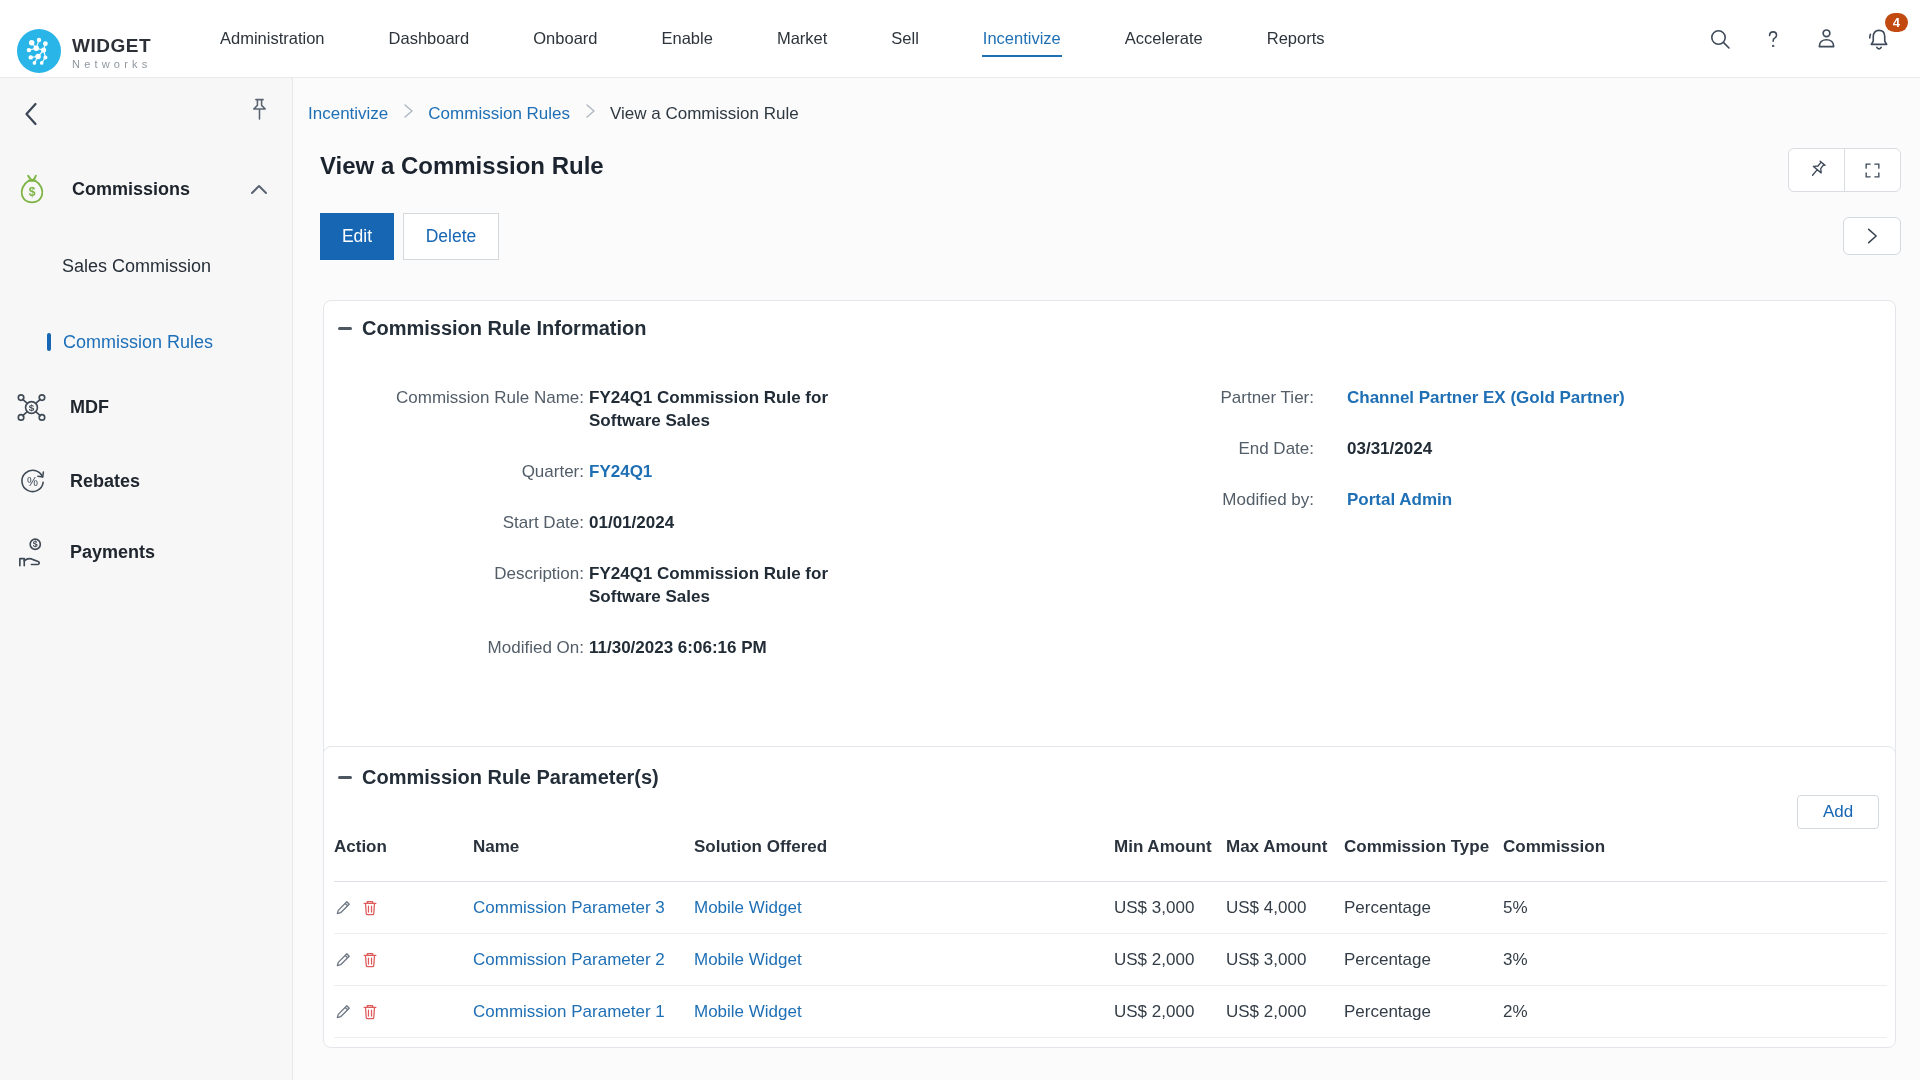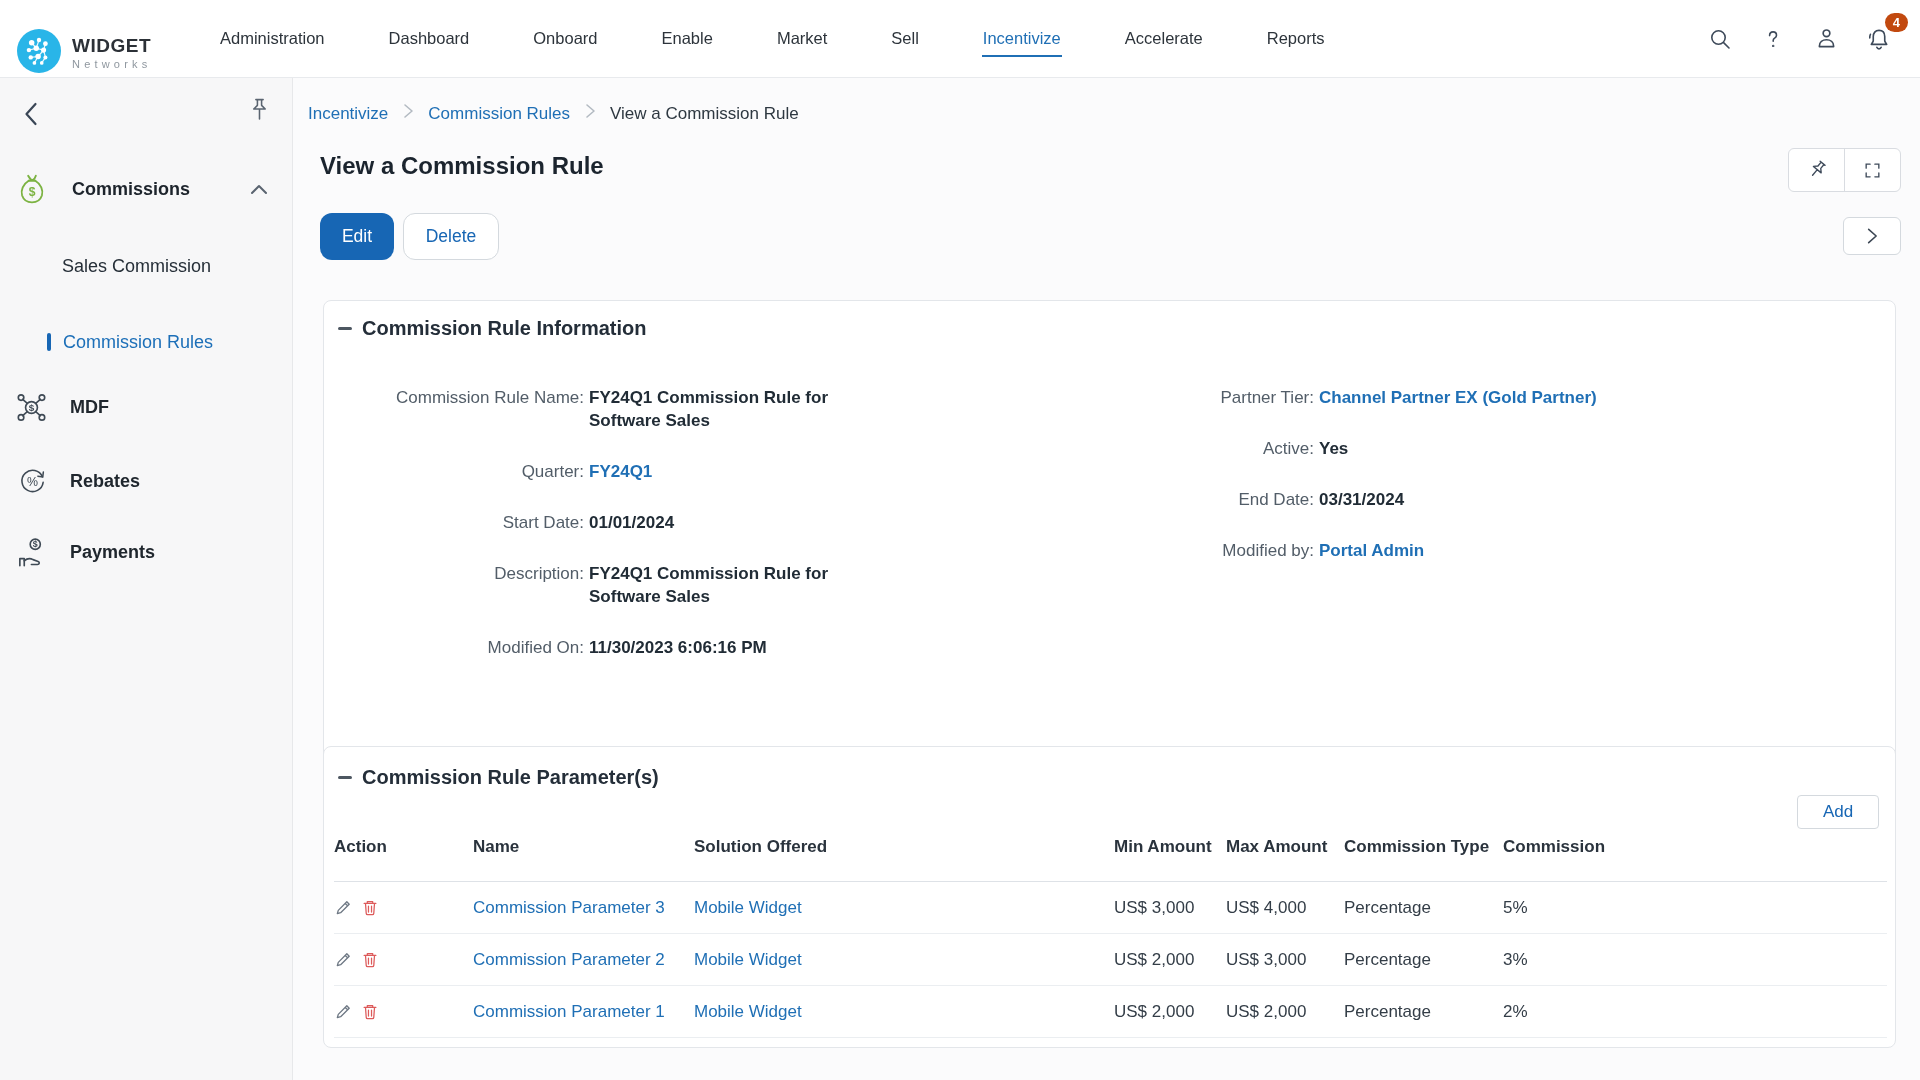--- a/index.html
+++ b/index.html
@@ -34,40 +34,40 @@
   .active-bar{position:absolute;left:47px;width:4px;height:18px;background:#1766b4;border-radius:2px;}
   .sb-module .sb-label{left:70px;font-weight:700;color:#20272e;}
   
   .breadcrumb{position:absolute;left:308px;top:102px;display:flex;align-items:center;gap:14px;font-size:17px;}
   .crumb-link{color:#1f6fb5;cursor:pointer;}
   .crumb-current{color:#2e3841;}
   .page-title{position:absolute;left:320px;top:151px;font-size:24px;font-weight:700;color:#1b242e;line-height:30px;}
   .hdr-btn-group{position:absolute;left:1788px;top:148px;width:113px;height:44px;background:#fff;border:1px solid #d9dce1;border-radius:6px;display:flex;box-sizing:border-box;}
   .hdr-btn{flex:1;display:flex;align-items:center;justify-content:center;cursor:pointer;}
   .hdr-btn + .hdr-btn{border-left:1px solid #d9dce1;}
-  .btn{display:flex;align-items:center;justify-content:center;border-radius:12px;font-size:17.5px;cursor:pointer;box-sizing:border-box;}
+  .btn{display:flex;align-items:center;justify-content:center;border-radius:0;font-size:17.5px;cursor:pointer;box-sizing:border-box;}
   .btn-edit{position:absolute;left:320px;top:213px;width:74px;height:47px;background:#1766b4;color:#fff;}
   .btn-delete{position:absolute;left:403px;top:213px;width:96px;height:47px;background:#fff;color:#1766b4;border:1px solid #d4d9de;}
   .btn-next{position:absolute;left:1843px;top:217px;width:58px;height:38px;background:#fff;border:1px solid #d4d9de;border-radius:6px;display:flex;align-items:center;justify-content:center;cursor:pointer;box-sizing:border-box;}
   
   .panel{position:absolute;left:323px;width:1573px;background:#fff;border:1px solid #e3e6ea;border-radius:8px;box-sizing:border-box;}
   .panel-head{position:absolute;left:14px;top:15px;display:flex;align-items:center;gap:10px;}
   .collapse-minus{width:14px;height:3px;background:#4d5761;border-radius:1.5px;cursor:pointer;}
   .panel-title{font-size:20px;font-weight:700;color:#242e39;line-height:24px;}
   .panel-info{top:300px;height:473px;}
   .fields{position:absolute;top:85px;font-size:17px;line-height:23px;}
   .fields-left{left:0;}
   .fields-right{left:700px;}
   .frow{display:flex;gap:5px;margin-bottom:28px;}
   .frow .lbl{text-align:right;color:#525d68;flex:none;}
   .fields-left .lbl{width:260px;}
   .fields-right .lbl{width:290px;}
   .frow .val{color:#212c36;font-weight:700;flex:none;}
   .fields-left .val{width:290px;}
-  .fields-right .val{width:460px;}
+  .fields-right .val{width:460px;margin-left:28px;}
   .val.link{color:#1f6fb5;cursor:pointer;}
   
   .panel-params{top:746px;height:302px;}
   .btn-add{position:absolute;right:16px;top:14px;width:82px;height:34px;background:#fff;border:1px solid #d4d9de;border-radius:4px;color:#1766b4;font-size:17px;display:flex;align-items:center;justify-content:center;cursor:pointer;box-sizing:border-box;margin-top:34px;}
   .ptable{position:absolute;left:10px;top:66px;width:1553px;border-collapse:collapse;table-layout:fixed;}
   .ptable th{height:68px;text-align:left;font-size:17px;font-weight:700;color:#2a333d;border-bottom:1px solid #dee2e7;padding:0;}
   .ptable td{height:51px;font-size:17px;color:#333d47;border-bottom:1px solid #ebeef1;padding:0;}
   .cell-link{color:#1f6fb5;cursor:pointer;}
   .action-cell{display:flex;align-items:center;gap:8px;}
   .icon-btn{display:flex;align-items:center;cursor:pointer;}
@@ -304,24 +304,20 @@
       <span class="val">11/30/2023 6:06:16 PM</span>
     </div>
   </div>
 
   <div class="fields fields-right">
     <div class="frow">
       <span class="lbl">Partner Tier:</span>
       <span class="val link">Channel Partner EX (Gold Partner)</span>
     </div>
     <div class="frow">
-      <span class="lbl">Active:</span>
-      <span class="val">Yes</span>
-    </div>
-    <div class="frow">
       <span class="lbl">End Date:</span>
       <span class="val">03/31/2024</span>
     </div>
     <div class="frow">
       <span class="lbl">Modified by:</span>
       <span class="val link">Portal Admin</span>
     </div>
   </div>
 </div>
 

